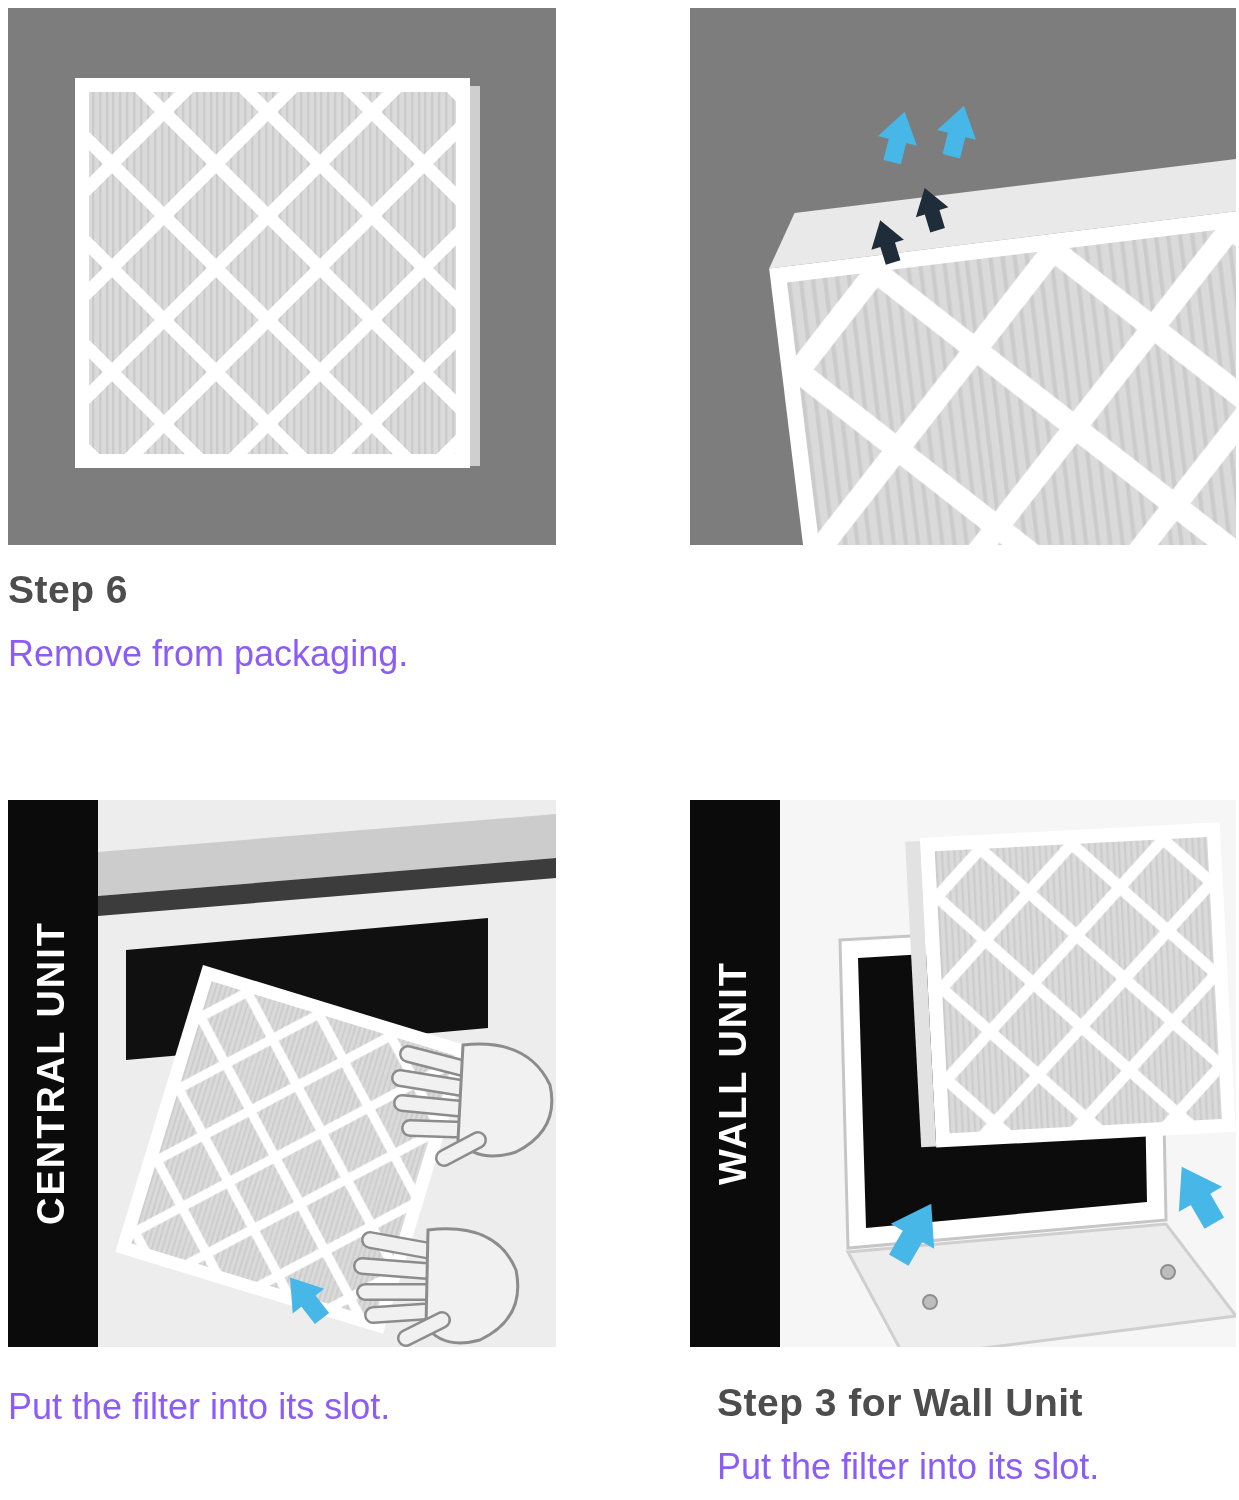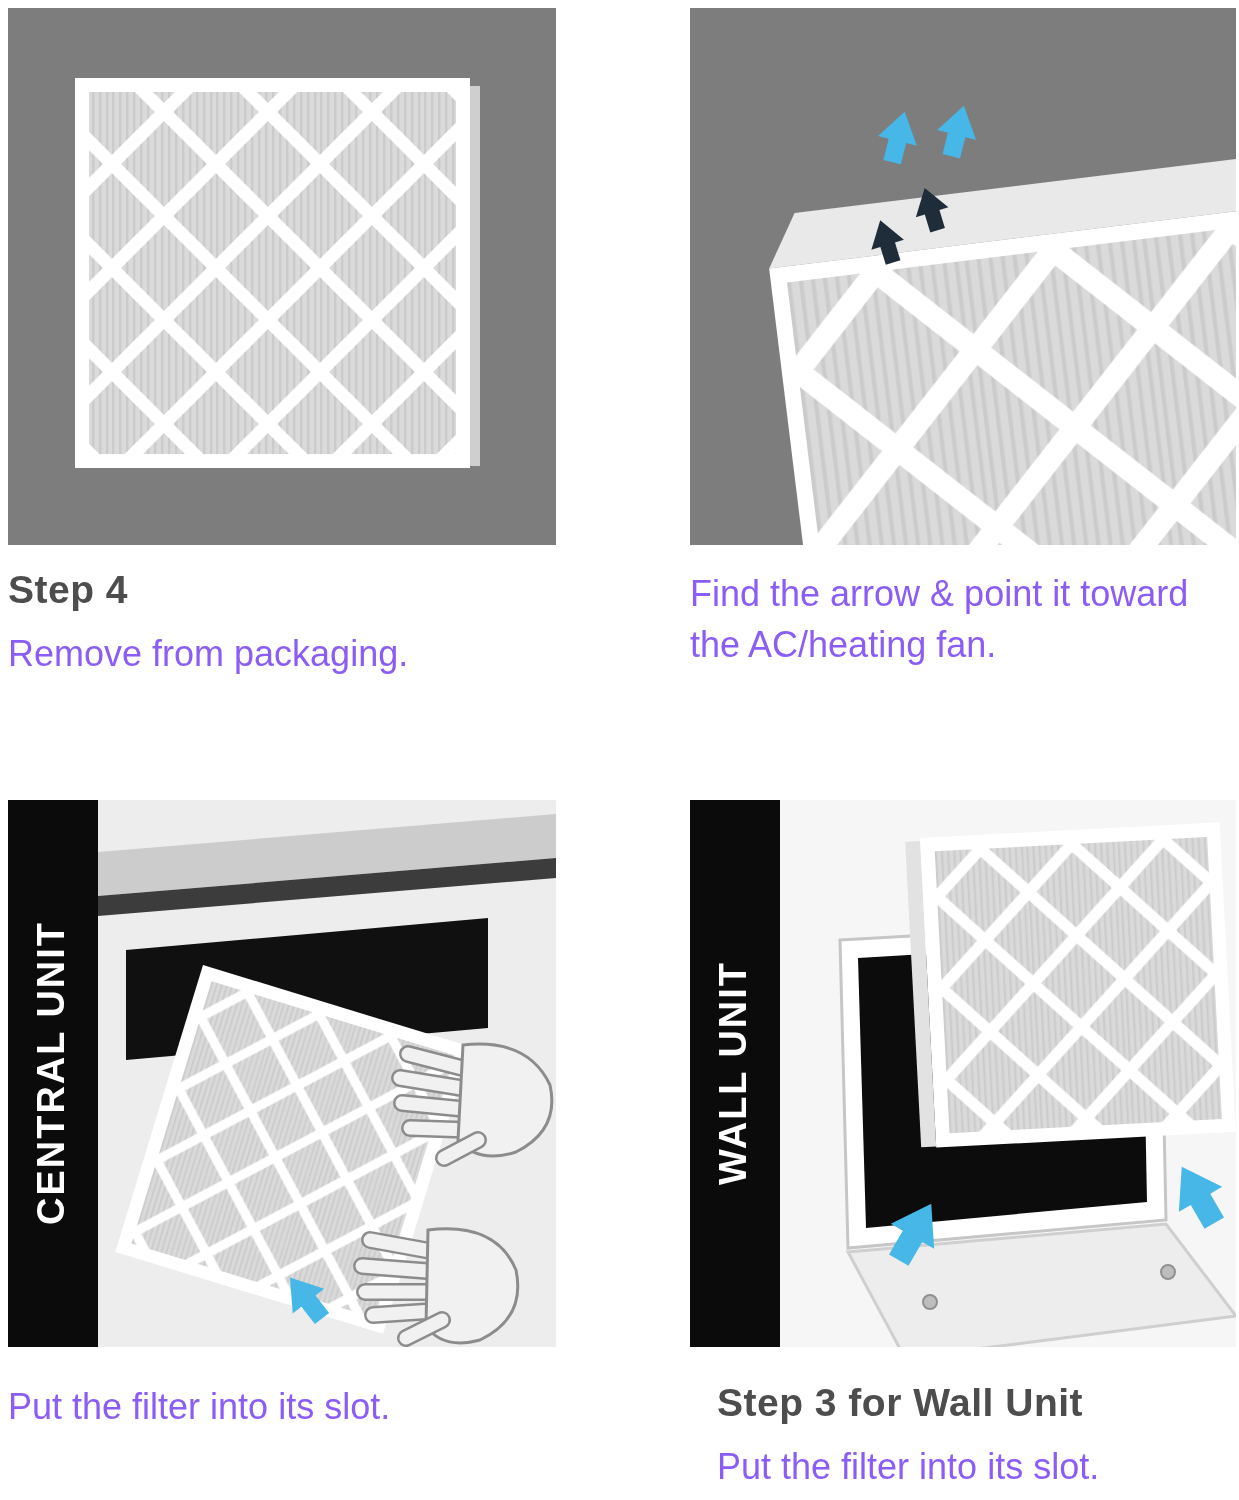--- a/index.html
+++ b/index.html
@@ -174,26 +174,25 @@
 
       <use href="#arrowUp" fill="#47b7e8" transform="translate(225,432) rotate(30) scale(1.25)"></use>
       <use href="#arrowUp" fill="#47b7e8" transform="translate(508,395) rotate(-30) scale(1.25)"></use>
 
       <rect width="90" height="547" fill="#0b0b0b"></rect>
       <text transform="translate(56,273) rotate(-90)" text-anchor="middle" fill="#ffffff" font-family="Liberation Sans, sans-serif" font-size="38" font-weight="bold" letter-spacing="2">WALL UNIT</text>
     </svg>
   </section>
 
   <div class="caption c1">
-    <h2 class="cap-title">Step 4</h2>
+    <h2 class="cap-title">Step 6</h2>
     <p class="cap-body">Remove from packaging.</p>
   </div>
 
   <div class="caption c2">
-    <p class="cap-body">Find the arrow &amp; point it toward the AC/heating fan.</p>
   </div>
 
   <div class="caption c3">
     <p class="cap-body">Put the filter into its slot.</p>
   </div>
 
   <div class="caption c4">
     <h2 class="cap-title">Step 3 for Wall Unit</h2>
     <p class="cap-body">Put the filter into its slot.</p>
   </div>

